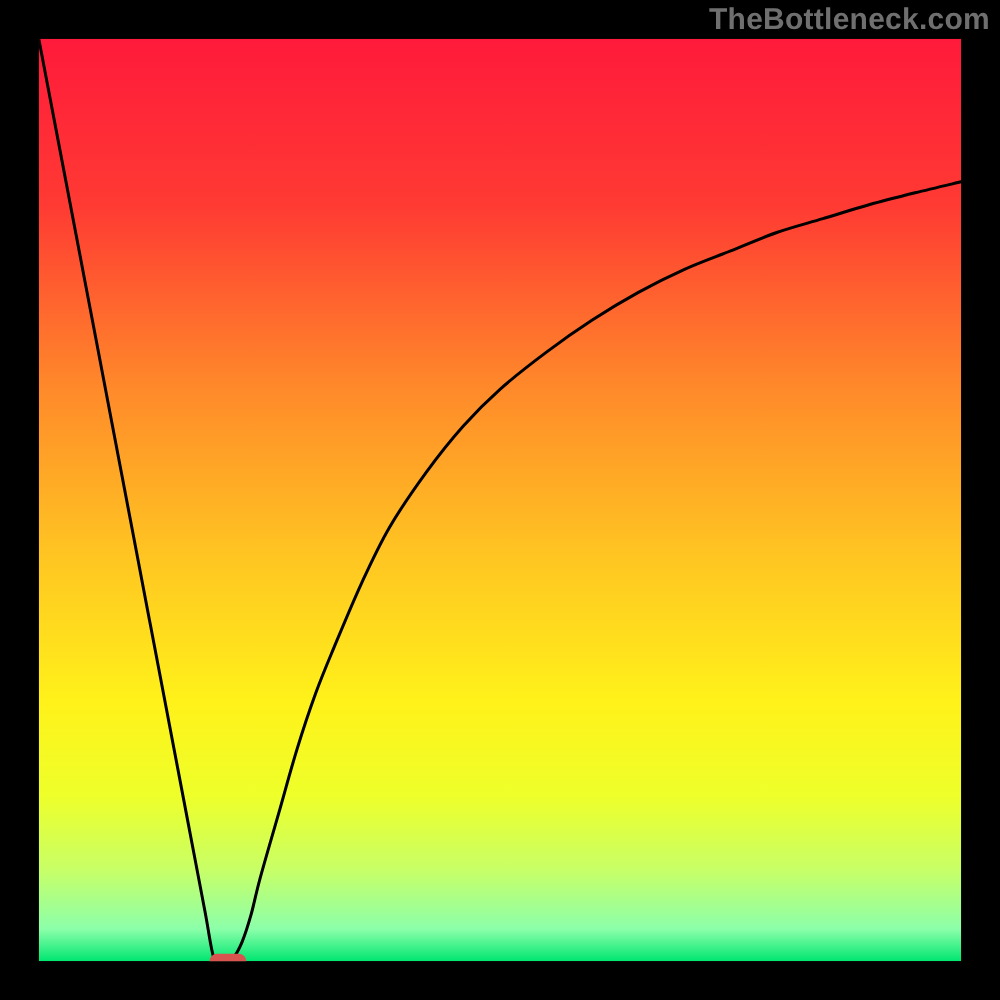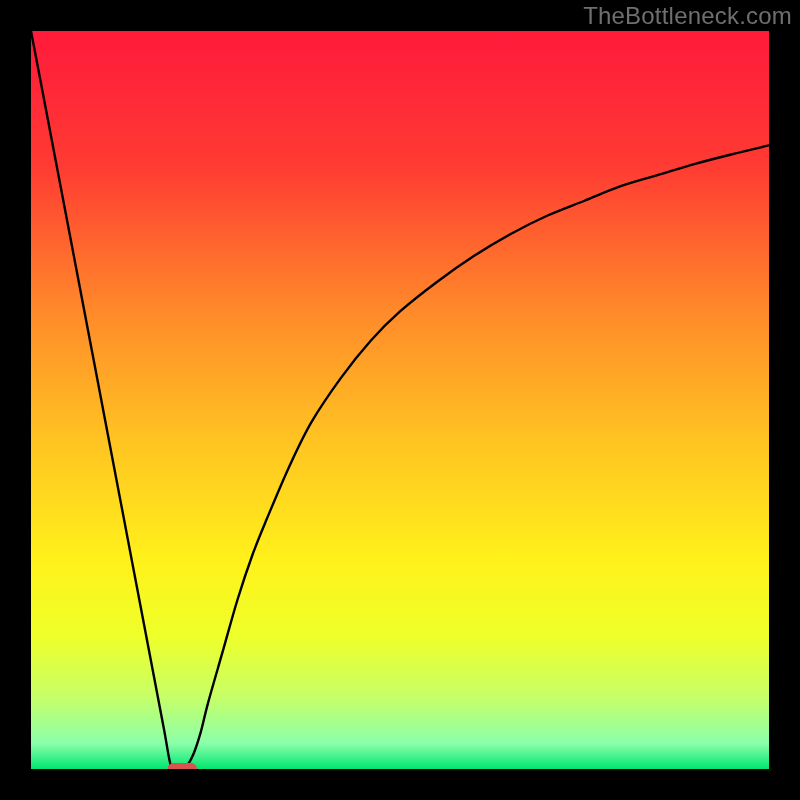--- a/index.html
+++ b/index.html
@@ -23,21 +23,21 @@
     top: 31px;
     width: 738px;
     height: 738px;
   }
   .watermark {
     position: absolute;
     top: 2px;
     right: 8px;
     color: #6f6f6f;
     font-size: 24px;
-    font-weight: 400;
+    font-weight: 700;
     letter-spacing: 0.2px;
     white-space: nowrap;
   }
   svg { display: block; }
 </style>
 </head>
 <body>
 
 <div class="outer">
   <div class="watermark">TheBottleneck.com</div>

